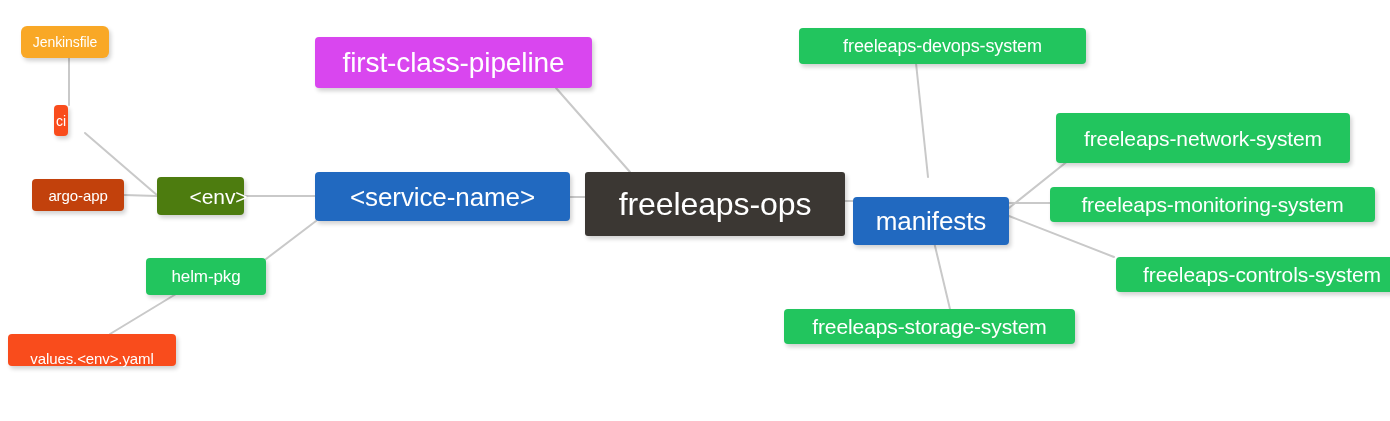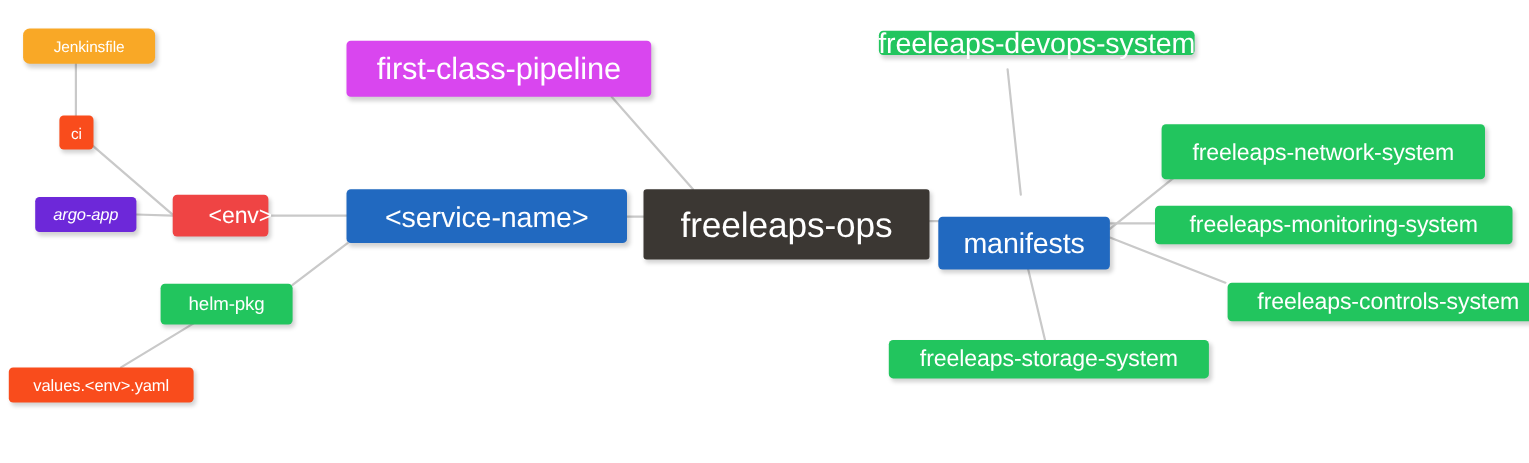--- a/index.html
+++ b/index.html
@@ -59,59 +59,59 @@
       <line x1="556" y1="88" x2="630" y2="172" stroke="#c9c9c9" stroke-width="2" stroke-linecap="round"></line>
       <line x1="570" y1="197" x2="585" y2="197" stroke="#c9c9c9" stroke-width="2" stroke-linecap="round"></line>
       <line x1="845" y1="201" x2="853" y2="201" stroke="#c9c9c9" stroke-width="2" stroke-linecap="round"></line>
       <line x1="928" y1="177" x2="916" y2="63" stroke="#c9c9c9" stroke-width="2" stroke-linecap="round"></line>
       <line x1="1009" y1="208" x2="1084" y2="148" stroke="#c9c9c9" stroke-width="2" stroke-linecap="round"></line>
       <line x1="1009" y1="203" x2="1050" y2="203" stroke="#c9c9c9" stroke-width="2" stroke-linecap="round"></line>
       <line x1="1009" y1="216" x2="1114" y2="257" stroke="#c9c9c9" stroke-width="2" stroke-linecap="round"></line>
       <line x1="930" y1="225" x2="950" y2="309" stroke="#c9c9c9" stroke-width="2" stroke-linecap="round"></line>
     </svg>
   <div id="node-layer">
-      <div class="node" style="left: 21px; top: 26px; width: 120px; height: 32px; background: rgb(249, 168, 38); font-size: 14px; border-radius: 6px;">
+      <div class="node" style="left: 21px; top: 26px; width: 88px; height: 32px; background: rgb(249, 168, 38); font-size: 14px; border-radius: 6px;">
         <span>Jenkinsfile</span>
       </div>
-      <div class="node" style="left: 54px; top: 105px; width: 31px; height: 31px; background: rgb(249, 76, 28); font-size: 14px; border-radius: 4px;">
+      <div class="node" style="left: 54px; top: 105px; width: 14px; height: 31px; background: rgb(249, 76, 28); font-size: 14px; border-radius: 4px;">
         <span>ci</span>
       </div>
-      <div class="node" style="left: 32px; top: 179px; width: 92px; height: 32px; background: #6d28d9; font-size: 15px; border-radius: 4px; font-style: italic;">
+      <div class="node" style="left: 32px; top: 179px; width: 92px; height: 32px; background: #c2410c; font-size: 15px; border-radius: 4px;">
         <span>argo-app</span>
       </div>
-      <div class="node" style="left: 157px; top: 177px; width: 87px; height: 38px; background: #ef4444; font-size: 21px; border-radius: 4px; padding-left: 36px;">
+      <div class="node" style="left: 157px; top: 177px; width: 87px; height: 38px; background: #4d7c0f; font-size: 21px; border-radius: 4px; padding-left: 36px;">
         <span>&lt;env&gt;</span>
       </div>
       <div class="node" style="left: 146px; top: 258px; width: 120px; height: 37px; background: rgb(34, 197, 94); font-size: 17px; border-radius: 4px;">
         <span>helm-pkg</span>
       </div>
-      <div class="node" style="left: 8px; top: 334px; width: 168px; height: 32px; background: rgb(249, 76, 28); font-size: 15px; border-radius: 4px;">
+      <div class="node" style="left: 8px; top: 334px; width: 168px; height: 32px; background: rgb(249, 76, 28); font-size: 15px; border-radius: 4px; align-items: flex-end;">
         <span>values.&lt;env&gt;.yaml</span>
       </div>
       <div class="node" style="left: 315px; top: 37px; width: 277px; height: 51px; background: #d946ef; font-size: 28px; border-radius: 4px;">
         <span>first-class-pipeline</span>
       </div>
       <div class="node" style="left: 315px; top: 172px; width: 255px; height: 49px; background: rgb(33, 105, 192); font-size: 26px; border-radius: 4px;">
         <span>&lt;service-name&gt;</span>
       </div>
       <div class="node root" style="left: 585px; top: 172px; width: 260px; height: 64px; background: rgb(59, 55, 51); font-size: 32px; border-radius: 3px;">
         <span>freeleaps-ops</span>
       </div>
       <div class="node" style="left: 853px; top: 177px; width: 156px; height: 48px; background: rgb(33, 105, 192); font-size: 26px; border-radius: 4px; margin-top: 20px;">
         <span>manifests</span>
       </div>
-      <div class="node" style="left: 799px; top: 28px; width: 287px; height: 22px; background: rgb(34, 197, 94); font-size: 26px; border-radius: 4px;">
+      <div class="node" style="left: 799px; top: 28px; width: 287px; height: 36px; background: rgb(34, 197, 94); font-size: 18px; border-radius: 4px;">
         <span>freeleaps-devops-system</span>
       </div>
       <div class="node" style="left: 1056px; top: 113px; width: 294px; height: 50px; background: rgb(34, 197, 94); font-size: 21px; border-radius: 4px;">
         <span>freeleaps-network-system</span>
       </div>
       <div class="node" style="left: 1050px; top: 187px; width: 325px; height: 35px; background: rgb(34, 197, 94); font-size: 21px; border-radius: 4px;">
         <span>freeleaps-monitoring-system</span>
       </div>
       <div class="node" style="left: 1116px; top: 257px; width: 292px; height: 35px; background: rgb(34, 197, 94); font-size: 21px; border-radius: 4px;">
         <span>freeleaps-controls-system</span>
       </div>
-      <div class="node" style="left: 808px; top: 309px; width: 291px; height: 35px; background: rgb(34, 197, 94); font-size: 21px; border-radius: 4px;">
+      <div class="node" style="left: 784px; top: 309px; width: 291px; height: 35px; background: rgb(34, 197, 94); font-size: 21px; border-radius: 4px;">
         <span>freeleaps-storage-system</span>
       </div>
     </div>
 </div>
 
 </body></html>

